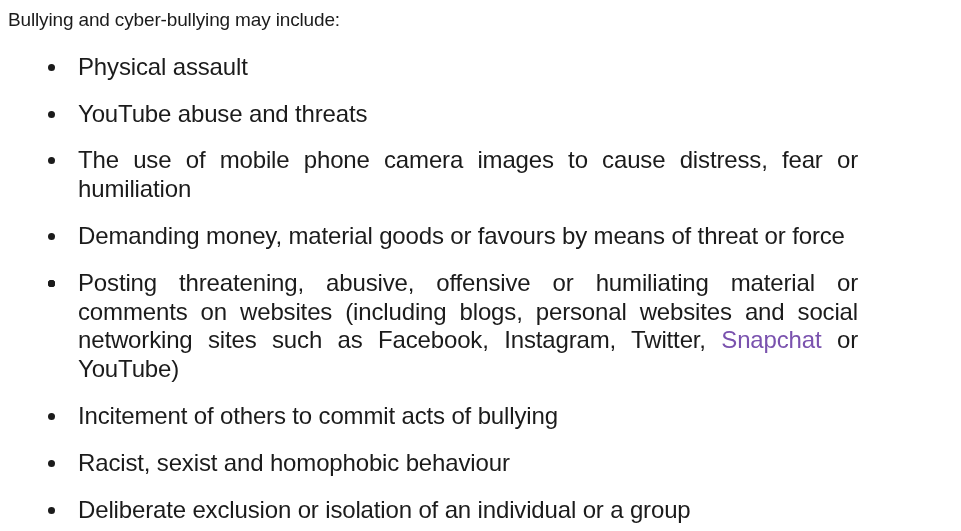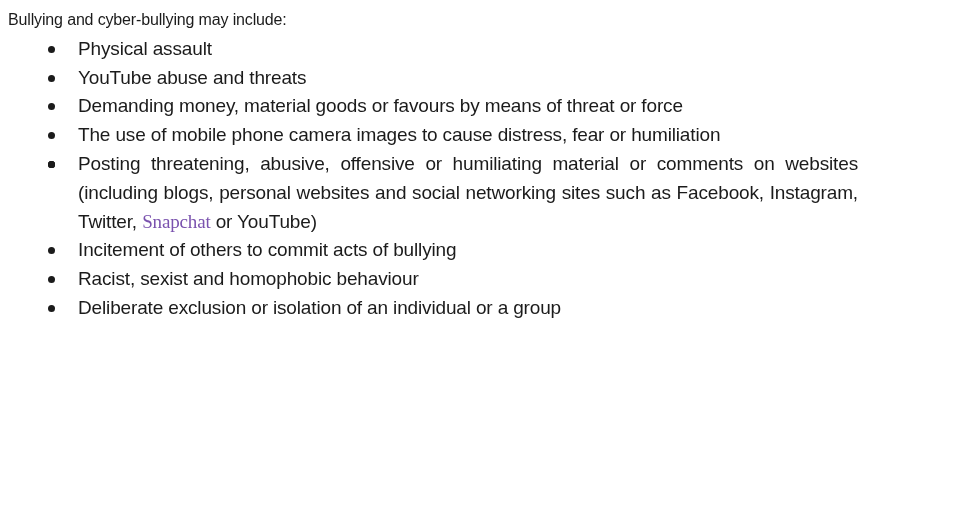--- a/index.html
+++ b/index.html
@@ -12,62 +12,62 @@
     height: 531px;
     overflow: hidden;
     font-family: "Liberation Sans", "DejaVu Sans", sans-serif;
     color: var(--text-color, #1b1b1b);
     letter-spacing: -0.15px;
   }
   .doc {
     padding: 6px 0 0 8px;
   }
   .heading {
-    font-size: 16px;
+    font-size: 19px;
     line-height: 28.8px;
     white-space: nowrap;
   }
   ul.bullet-list {
     list-style: none;
     margin: 0;
     padding: 0;
     width: 850px;
   }
   ul.bullet-list li {
     position: relative;
     padding-left: 70px;
-    font-size: 19px;
+    font-size: 24px;
     line-height: 28.8px;
     text-align: justify;
+    margin-top: 18px;
   }
   ul.bullet-list li .bullet-dot {
     position: absolute;
     left: 40px;
     top: 11px;
     width: 7px;
     height: 7px;
     border-radius: 50%;
     background: var(--text-color, #1b1b1b);
   }
   .seg-link {
     color: var(--link-color, #7a52ae);
     cursor: pointer;
-    font-family: Liberation Serif, serif;
   }
 </style>
 </head>
 <body style="--text-color: #1b1b1b; --link-color: #7a52ae; background: rgb(255, 255, 255);">
 
 <div class="doc">
   <div class="heading">Bullying and cyber-bullying may include:</div>
   <ul class="bullet-list">
       <li><span class="bullet-dot"></span><span>Physical assault</span></li>
       <li><span class="bullet-dot"></span><span>YouTube abuse and threats</span></li>
+      <li><span class="bullet-dot"></span><span>The use of mobile phone camera images to cause distress, fear or humiliation</span></li>
       <li><span class="bullet-dot"></span><span>Demanding money, material goods or favours by means of threat or force</span></li>
-      <li><span class="bullet-dot"></span><span>The use of mobile phone camera images to cause distress, fear or humiliation</span></li>
       <li><span class="bullet-dot"></span></li>
       <li><span class="bullet-dot"></span></li>
       <li><span class="bullet-dot"></span><span>Posting threatening, abusive, offensive or humiliating material or comments on websites (including blogs, personal websites and social networking sites such as Facebook, Instagram, Twitter, </span><span class="seg-link">Snapchat</span><span> or YouTube)</span></li>
       <li><span class="bullet-dot"></span><span>Incitement of others to commit acts of bullying</span></li>
       <li><span class="bullet-dot"></span><span>Racist, sexist and homophobic behaviour</span></li>
       <li><span class="bullet-dot"></span><span>Deliberate exclusion or isolation of an individual or a group</span></li>
     </ul>
 </div>
 
 </body></html>

